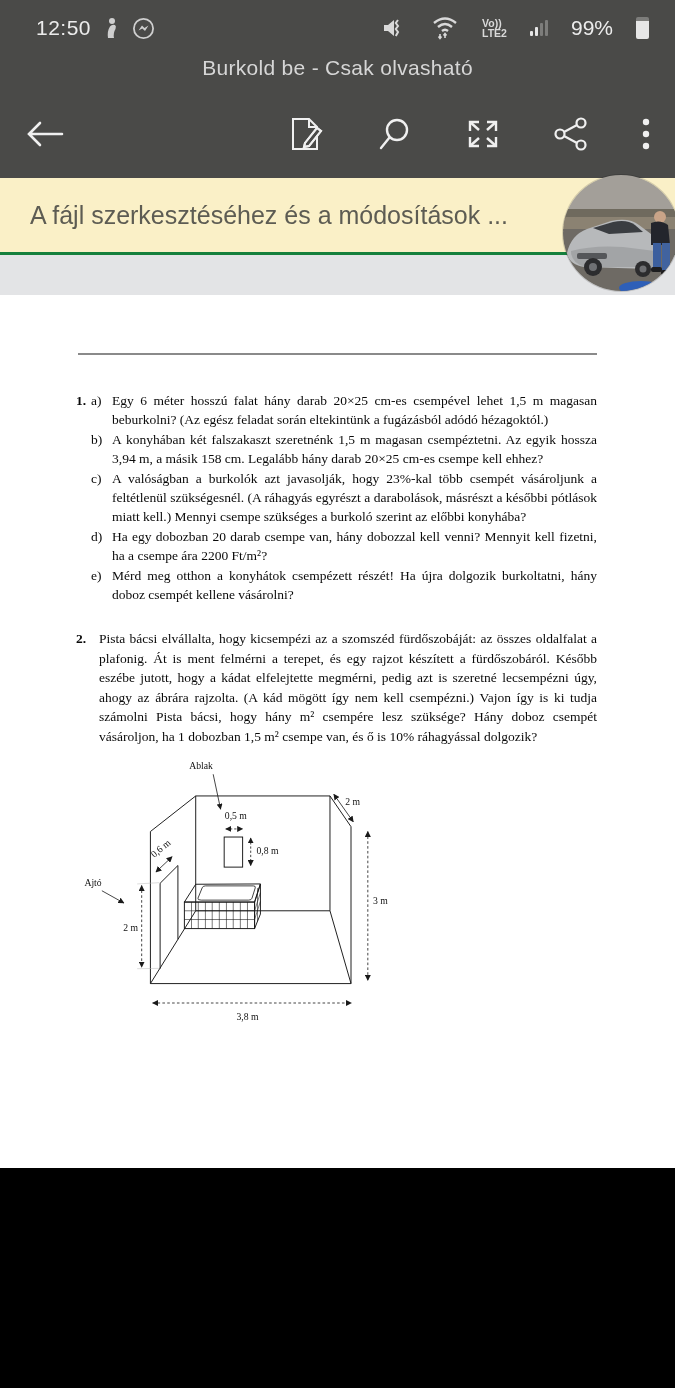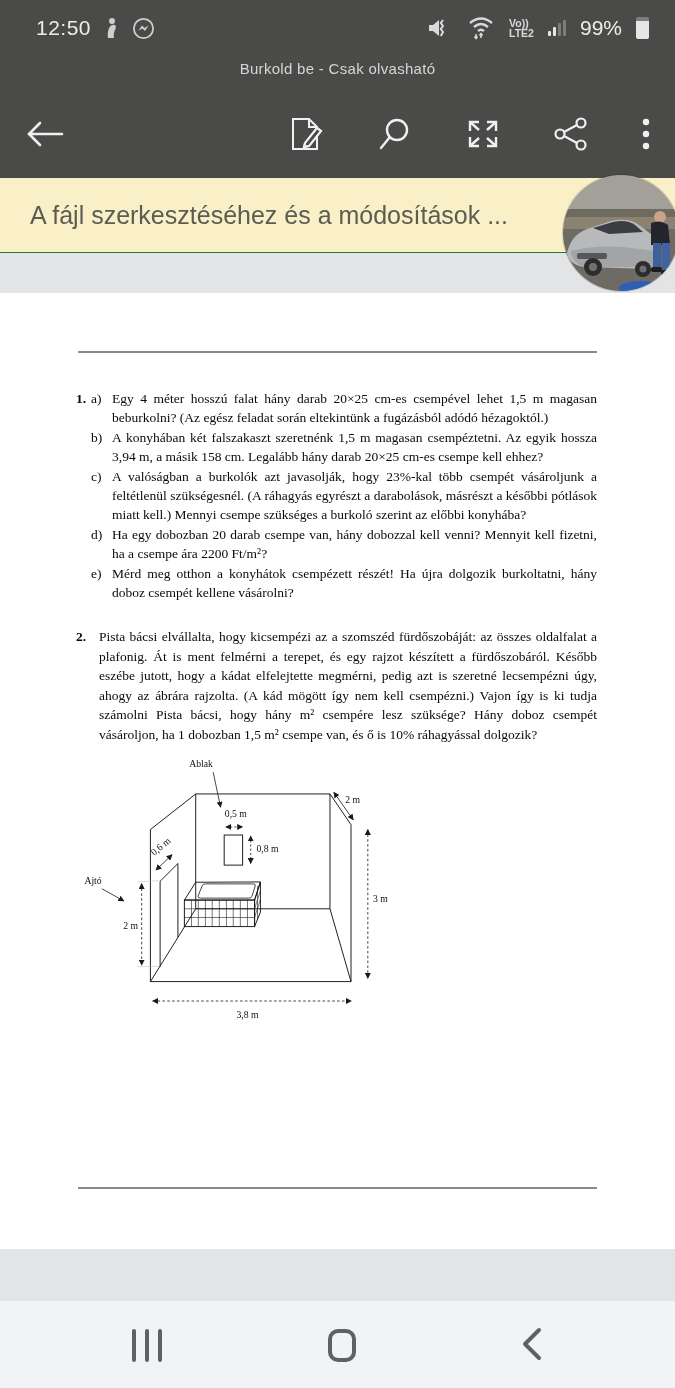--- a/index.html
+++ b/index.html
@@ -1,38 +1,38 @@
 <!DOCTYPE html>
 <html><head>
 <meta charset="utf-8">
 <style>
   html,body{margin:0;padding:0;}
   body{width:675px;height:1388px;background:#000;font-family:"Liberation Sans",sans-serif;}
-  .screen{position:relative;width:675px;height:1388px;overflow:hidden;background:#fff;}
+  .screen{position:relative;width:675px;height:1168px;overflow:hidden;background:#fff;}
 
   
   .header{background:#4a4a48;height:178px;}
   .status-bar{height:44px;display:flex;align-items:center;padding:6px 26px 0 36px;color:#ececec;}
   .status-time{font-size:21px;letter-spacing:.5px;}
   .st-ico{margin-left:12px;display:flex;align-items:center;}
-  .st-right{margin-left:auto;display:flex;align-items:center;gap:14px;}
+  .st-right{margin-left:auto;display:flex;align-items:center;gap:23px;}
   .volte{display:flex;flex-direction:column;line-height:10px;font-size:10.5px;color:#d9d9d9;font-weight:bold;}
   .sigbars{display:flex;align-items:flex-end;gap:2px;height:16px;}
   .sigbars i{display:block;width:3px;background:#e6e6e6;border-radius:1px;}
   .sigbars i.dim{background:#7d7d7b;}
   .batt-pct{font-size:21px;color:#ececec;}
   .battery{width:13px;height:22px;border-radius:2px;background:linear-gradient(#7d7d7b 0 18%,#e6e6e6 18% 100%);}
   .title-row{height:36px;display:flex;justify-content:center;align-items:center;}
-  .doc-title{color:#d6d6d6;font-size:15px;font-weight:300;letter-spacing:.3px;}
+  .doc-title{color:#d6d6d6;font-size:21px;font-weight:300;letter-spacing:.3px;}
   .toolbar{height:98px;display:flex;align-items:center;padding:0 24px;}
   .tb-btn{background:none;border:none;padding:0;cursor:pointer;display:flex;align-items:center;justify-content:center;}
   .tb-group{margin-left:auto;display:flex;align-items:center;gap:52px;}
 
   
-  .banner{height:74px;background:#faf0c7;border-bottom:1px solid #15803d;display:flex;align-items:center;padding-left:30px;cursor:pointer;}
+  .banner{height:74px;background:#faf0c7;border-bottom:3px solid #15803d;display:flex;align-items:center;padding-left:30px;cursor:pointer;}
   .banner-text{font-size:25px;color:#5d5c53;font-weight:300;}
   .avatar{position:absolute;left:563px;top:175px;width:116px;height:116px;border-radius:50%;overflow:hidden;z-index:6;box-shadow:0 0 0 1px rgba(0,0,0,.15);}
   .gap-band{height:40px;background:#e3e4e6;}
 
   
   .page{height:956px;background:#ffffff;overflow:hidden;}
   .divider{height:2px;background:#8a8a8a;margin:0 78px;}
   .divider.top{margin-top:58px;}
   .divider.bottom{margin-top:155px;}
   .doc-content{margin:36px 78px 0 76px;font-family:"Liberation Serif",serif;font-size:13.5px;line-height:19.4px;color:#0a0a0a;}
@@ -208,21 +208,21 @@
   <div class="page">
     <div class="divider top"></div>
 
     <div class="doc-content">
 
       <div class="problem">
         <span class="pnum">1.</span>
         <div class="pbody">
           <div class="part">
             <span class="plab">a)</span>
-            <span class="ptext">Egy 4 méter hosszú falat hány darab 20×25 cm-es csempével lehet 1,5 m magasan beburkolni? (Az egész feladat során eltekintünk a fugázásból adódó hézagoktól.)</span>
+            <span class="ptext">Egy 6 méter hosszú falat hány darab 20×25 cm-es csempével lehet 1,5 m magasan beburkolni? (Az egész feladat során eltekintünk a fugázásból adódó hézagoktól.)</span>
           </div>
           <div class="part">
             <span class="plab">b)</span>
             <span class="ptext">A konyhában két falszakaszt szeretnénk 1,5 m magasan csempéztetni. Az egyik hossza 3,94 m, a másik 158 cm. Legalább hány darab 20×25 cm-es csempe kell ehhez?</span>
           </div>
           <div class="part">
             <span class="plab">c)</span>
             <span class="ptext">A valóságban a burkolók azt javasolják, hogy 23%-kal több csempét vásároljunk a feltétlenül szükségesnél. (A ráhagyás egyrészt a darabolások, másrészt a későbbi pótlások miatt kell.) Mennyi csempe szükséges a burkoló szerint az előbbi konyhába?</span>
           </div>
           <div class="part">

